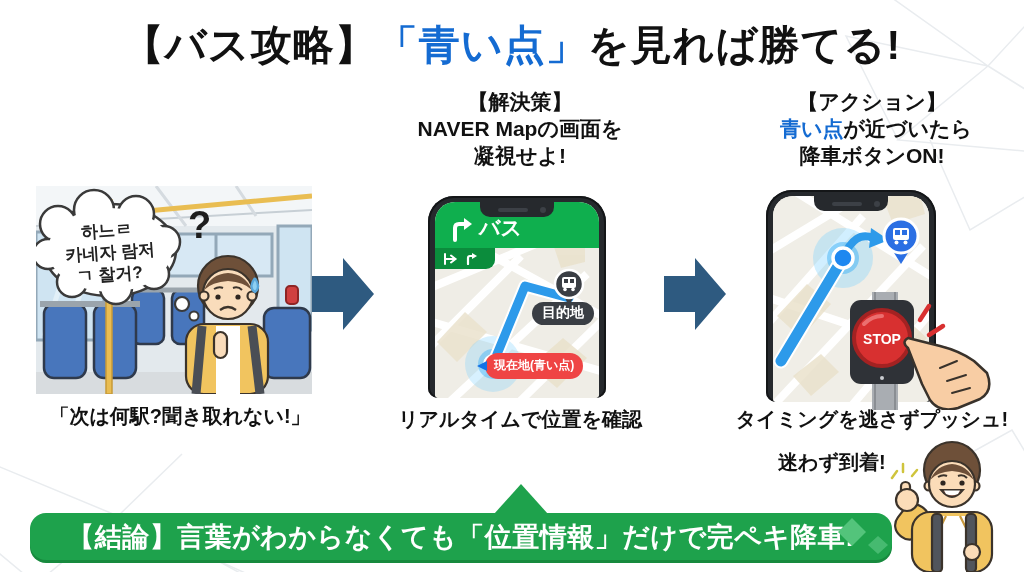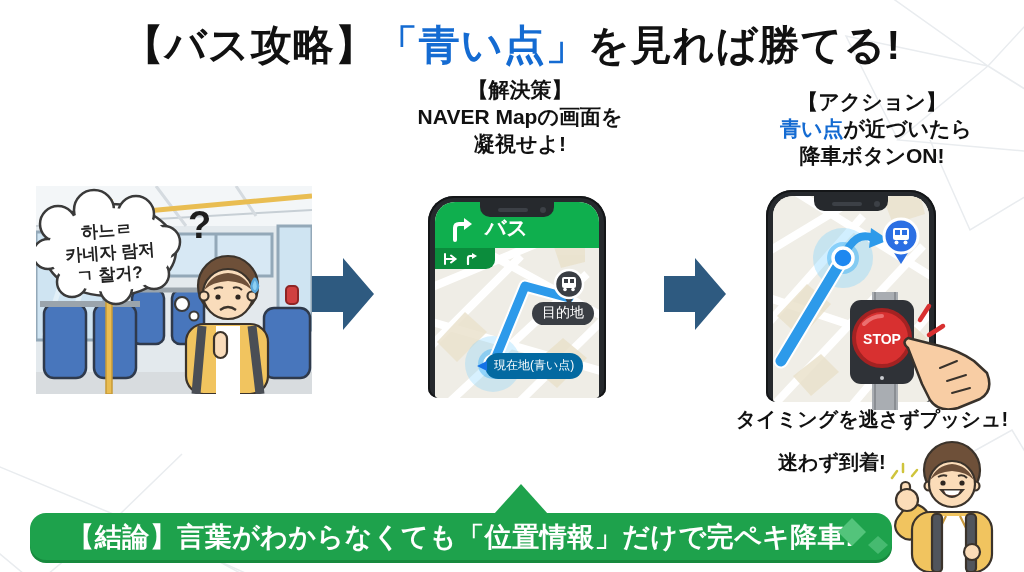--- a/index.html
+++ b/index.html
@@ -14,21 +14,21 @@
   
   .title{position:absolute;top:18px;left:0;width:1024px;text-align:center;
          font-size:41px;font-weight:bold;letter-spacing:1px;z-index:2;white-space:nowrap;}
   .title .hl{color:#146BD2;}
 
   
   .col-head{position:absolute;text-align:center;font-size:21px;font-weight:bold;
             line-height:27px;z-index:2;white-space:nowrap;}
   .col-head .hl{color:#146BD2;margin-left:8px;}
   #head1{left:42px;top:88px;width:300px;}
-  #head2{left:380px;top:76px;width:280px;}
+  #head2{left:380px;top:88px;width:280px;}
   #head3{left:726px;top:88px;width:292px;}
 
   
   .caption{position:absolute;text-align:center;font-size:20px;font-weight:bold;z-index:2;white-space:nowrap;}
   #cap1{left:20px;top:403px;width:320px;}
   #cap2{left:380px;top:406px;width:280px;}
   #cap3{left:716px;top:406px;width:312px;}
 
   
   .flow-arrow{position:absolute;z-index:2;}
@@ -44,29 +44,29 @@
           overflow:hidden;background:#F0EEE8;}
   .notch{position:absolute;top:0;left:50%;transform:translateX(-50%);width:74px;height:15px;
          background:#26292D;border-radius:0 0 10px 10px;z-index:8;}
   .notch .cam{position:absolute;right:8px;top:5px;width:6px;height:6px;border-radius:50%;background:#3C4046;}
   .notch .spk{position:absolute;left:18px;top:6px;width:30px;height:4px;border-radius:2px;background:#3C4046;}
 
   #phone1{left:428px;top:196px;width:178px;height:202px;}
   #phone2{left:766px;top:190px;width:170px;height:212px;}
 
   .nav-header{position:absolute;top:0;left:0;right:0;height:46px;background:#0FAF4E;
-              display:flex;align-items:center;gap:10px;padding-left:14px;box-sizing:border-box;z-index:4;}
+              display:flex;align-items:center;gap:4px;padding-left:14px;box-sizing:border-box;z-index:4;}
   .nav-header .nav-label{color:#fff;font-size:21px;font-weight:bold;margin-top:6px;}
   .nav-sub{position:absolute;top:46px;left:0;width:60px;height:21px;background:#0B8C3C;
            border-radius:0 0 9px 0;display:flex;align-items:center;gap:6px;padding-left:8px;box-sizing:border-box;z-index:4;}
   .map-svg{position:absolute;left:0;bottom:0;z-index:1;}
 
-  .pill{position:absolute;color:#fff;font-weight:normal;border-radius:14px;z-index:5;white-space:nowrap;}
+  .pill{position:absolute;color:#fff;font-weight:bold;border-radius:14px;z-index:5;white-space:nowrap;}
   .pill-dest{background:#3A3E44;font-size:14px;padding:2px 10px 3px;right:5px;top:100px;}
-  .pill-cur{background:#0369a1;font-size:12px;padding:4px 9px 5px;left:50px;top:151px;border-radius:14px;}
+  .pill-cur{background:#ef4444;font-size:12px;padding:4px 9px 5px;left:50px;top:151px;border-radius:14px;}
   .pill-cur:before{content:"";position:absolute;left:-8px;top:8px;border-style:solid;
                    border-width:5px 10px 5px 0;border-color:transparent #1472E6 transparent transparent;}
 
   
   .stop-overlay{position:absolute;left:828px;top:292px;width:168px;height:118px;z-index:6;}
 
   
   .banner{position:absolute;left:30px;top:513px;width:862px;height:47px;background:#1EA24C;
           border-radius:16px;z-index:3;display:flex;align-items:center;justify-content:center;
           box-shadow:0 3px 0 #178A3E;}
@@ -179,20 +179,21 @@
       </g>
       <g font-weight="bold" font-size="17" fill="#222" transform="rotate(-4 74 64)" text-anchor="middle">
         <text x="72" y="50">하느ㄹ</text>
         <text x="74" y="72">카네자 람저</text>
         <text x="72" y="94">ㄱ 찰거?</text>
       </g>
       <text x="152" y="52" font-size="38" font-weight="bold" fill="#1d1d1d">?</text>
     </g>
   </svg>
 
+  <div class="caption" id="cap1">「次は何駅?聞き取れない!」</div>
 
   <svg class="flow-arrow" style="left:312px;top:258px;" width="62" height="72" viewBox="0 0 62 72">
     <path d="M0,18 L31,18 L31,0 L62,36 L31,72 L31,54 L0,54 Z" fill="#2E5A80"></path>
   </svg>
 
   <div class="phone" id="phone1">
     <div class="side-btn" style="left:-3px;top:48px;height:22px;"></div>
     <div class="side-btn" style="left:-3px;top:84px;height:34px;"></div>
     <div class="side-btn" style="right:-3px;top:66px;height:44px;"></div>
     <div class="screen">
@@ -244,20 +245,21 @@
           <rect x="135" y="33" width="4" height="4" fill="#3A3E44"></rect>
           <circle cx="130" cy="43.5" r="1.8" fill="#FFFFFF"></circle>
           <circle cx="138" cy="43.5" r="1.8" fill="#FFFFFF"></circle>
         </g>
       </svg>
       <div class="pill pill-dest">目的地</div>
       <div class="pill pill-cur">現在地(青い点)</div>
     </div>
   </div>
 
+  <div class="caption" id="cap2">リアルタイムで位置を確認</div>
 
   <svg class="flow-arrow" style="left:664px;top:258px;" width="62" height="72" viewBox="0 0 62 72">
     <path d="M0,18 L31,18 L31,0 L62,36 L31,72 L31,54 L0,54 Z" fill="#2E5A80"></path>
   </svg>
 
   <div class="phone" id="phone2">
     <div class="side-btn" style="left:-3px;top:50px;height:22px;"></div>
     <div class="side-btn" style="left:-3px;top:86px;height:34px;"></div>
     <div class="side-btn" style="right:-3px;top:70px;height:44px;"></div>
     <div class="screen">

